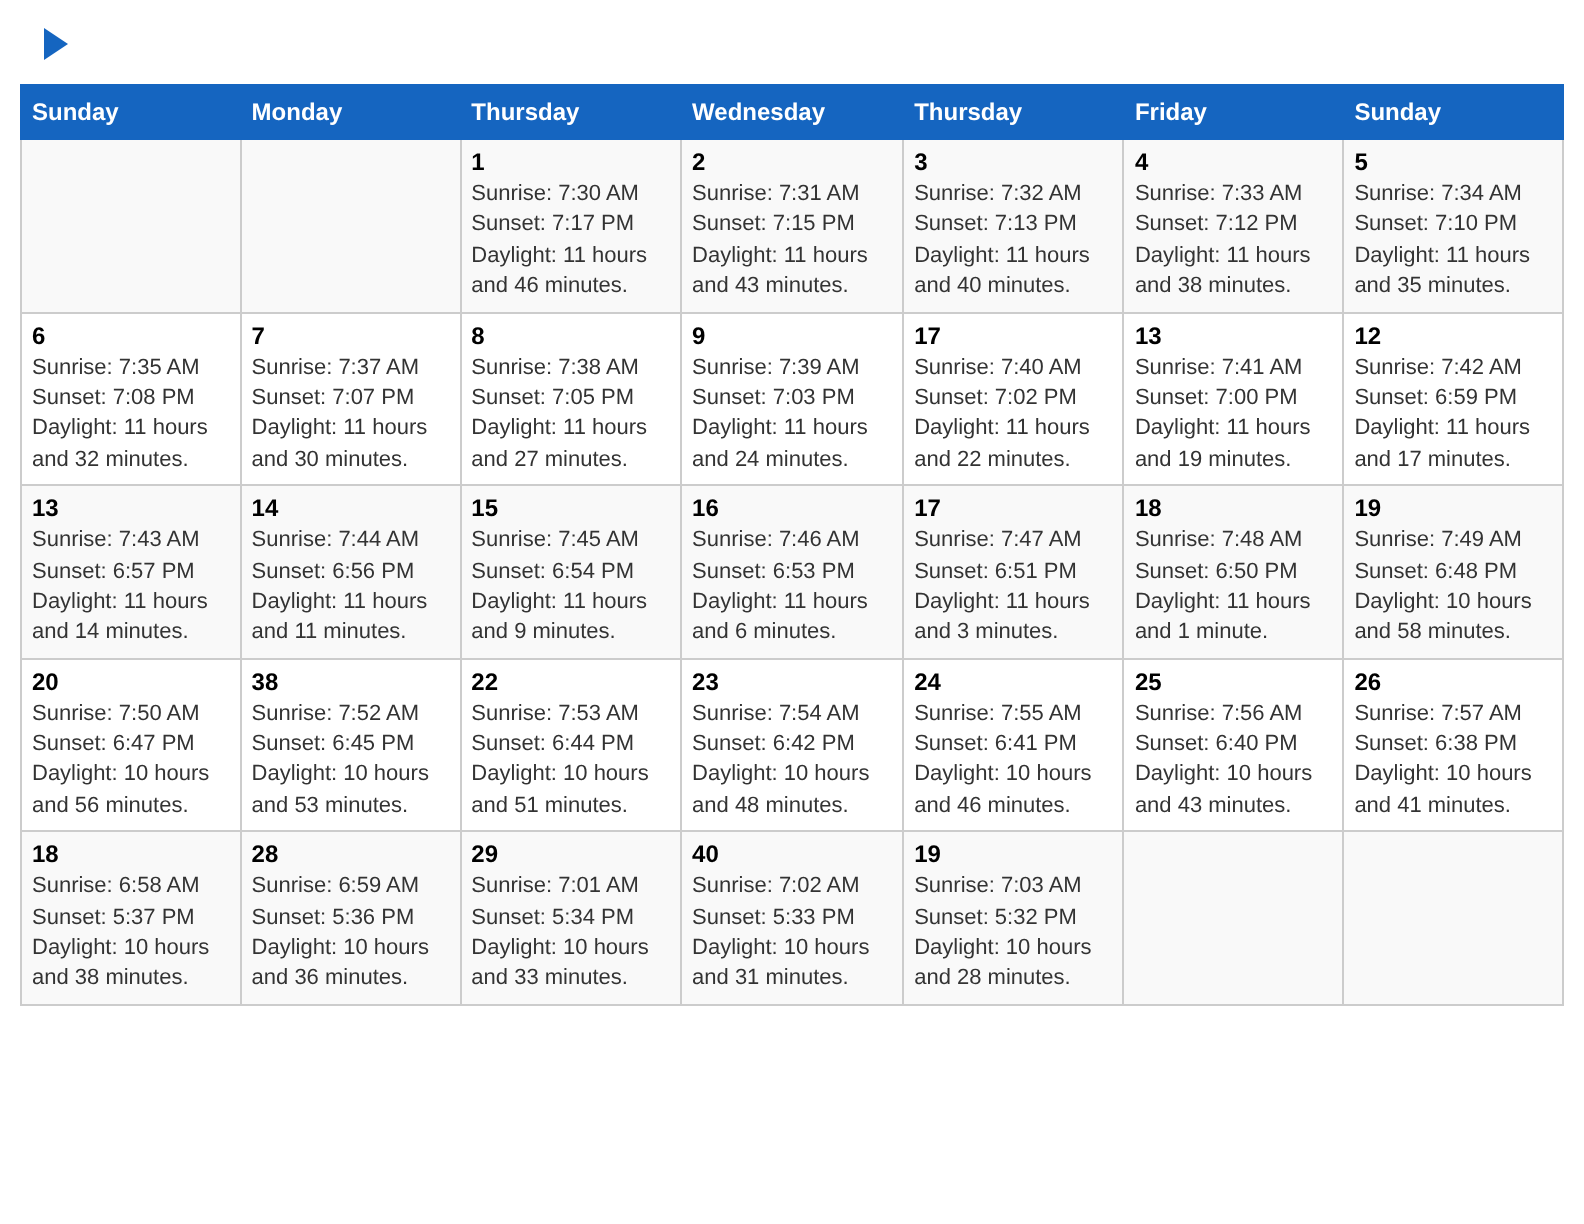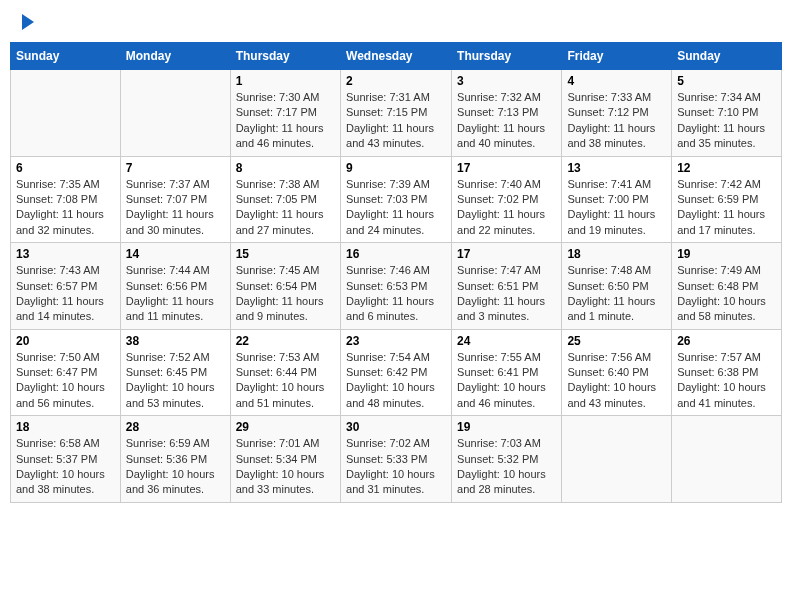--- a/index.html
+++ b/index.html
@@ -210,21 +210,21 @@
         </td>
         <td>
           <span class="day-num">28</span>
           <div class="day-info">Sunrise: 6:59 AM<br>Sunset: 5:36 PM<br>Daylight: 10 hours and 36 minutes.</div>
         </td>
         <td>
           <span class="day-num">29</span>
           <div class="day-info">Sunrise: 7:01 AM<br>Sunset: 5:34 PM<br>Daylight: 10 hours and 33 minutes.</div>
         </td>
         <td>
-          <span class="day-num">30</span>
+          <span class="day-num">40</span>
           <div class="day-info">Sunrise: 7:02 AM<br>Sunset: 5:33 PM<br>Daylight: 10 hours and 31 minutes.</div>
         </td>
         <td>
           <span class="day-num">19</span>
           <div class="day-info">Sunrise: 7:03 AM<br>Sunset: 5:32 PM<br>Daylight: 10 hours and 28 minutes.</div>
         </td>
         <td></td>
         <td></td>
       </tr>
     </tbody>

